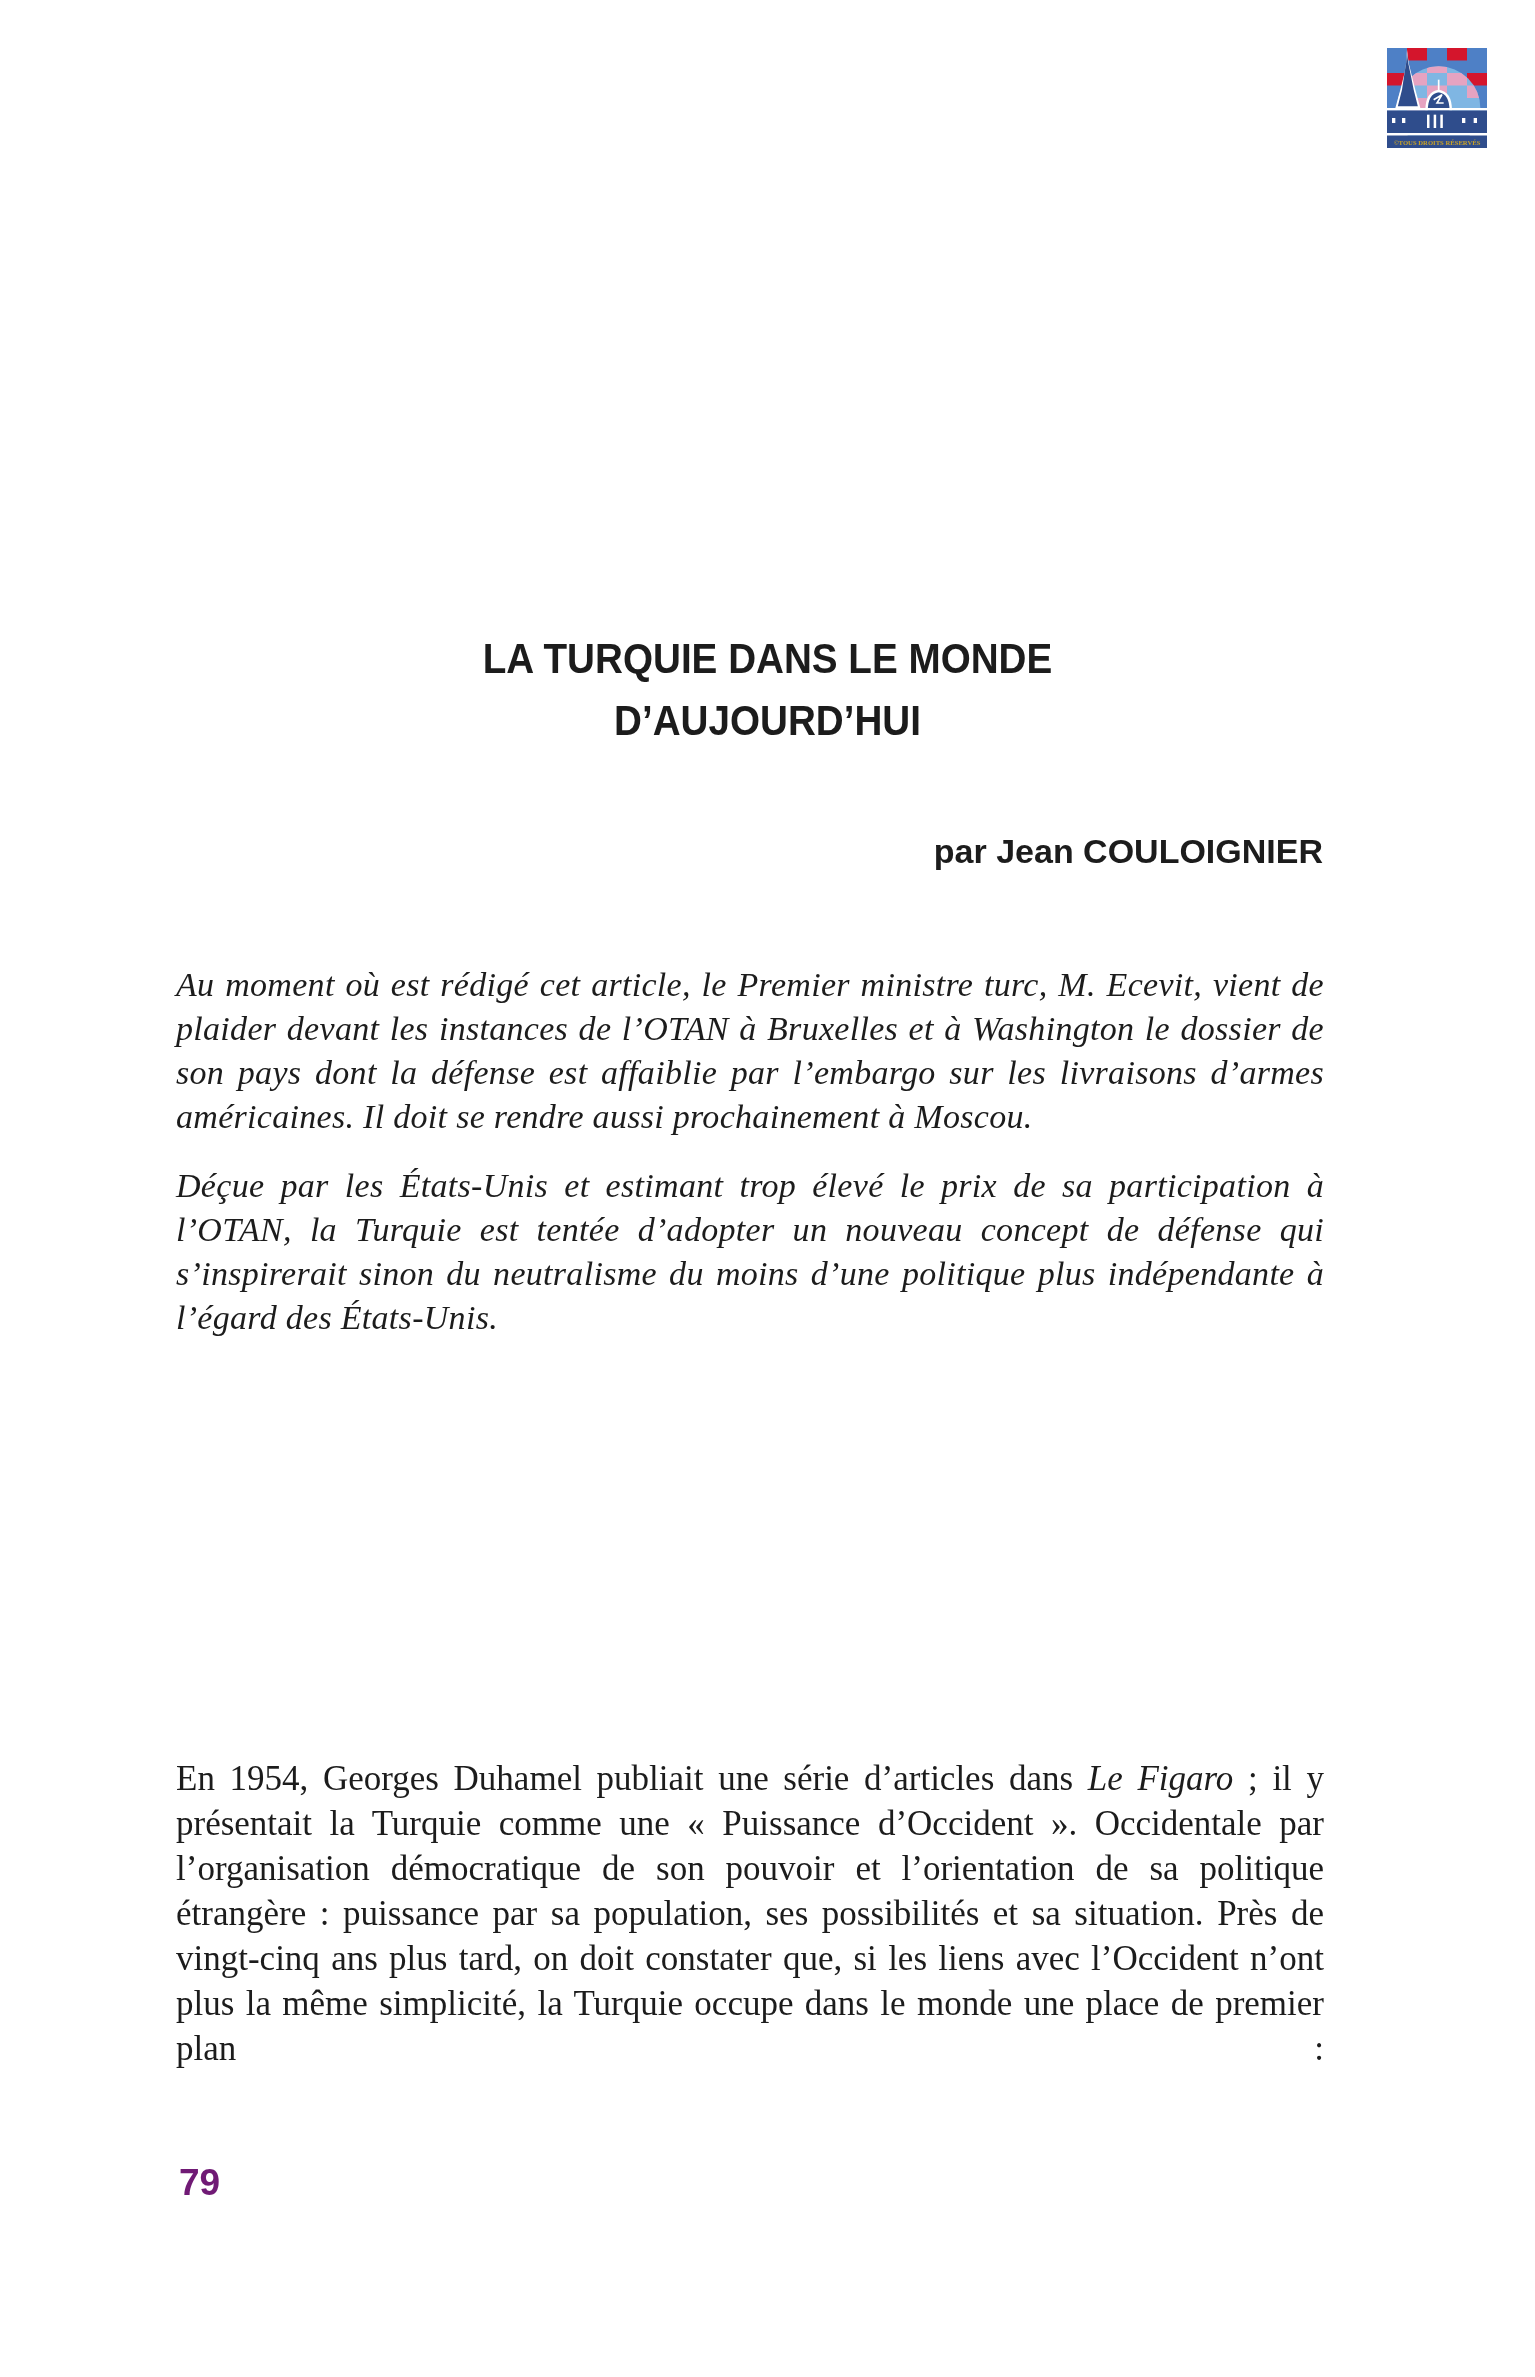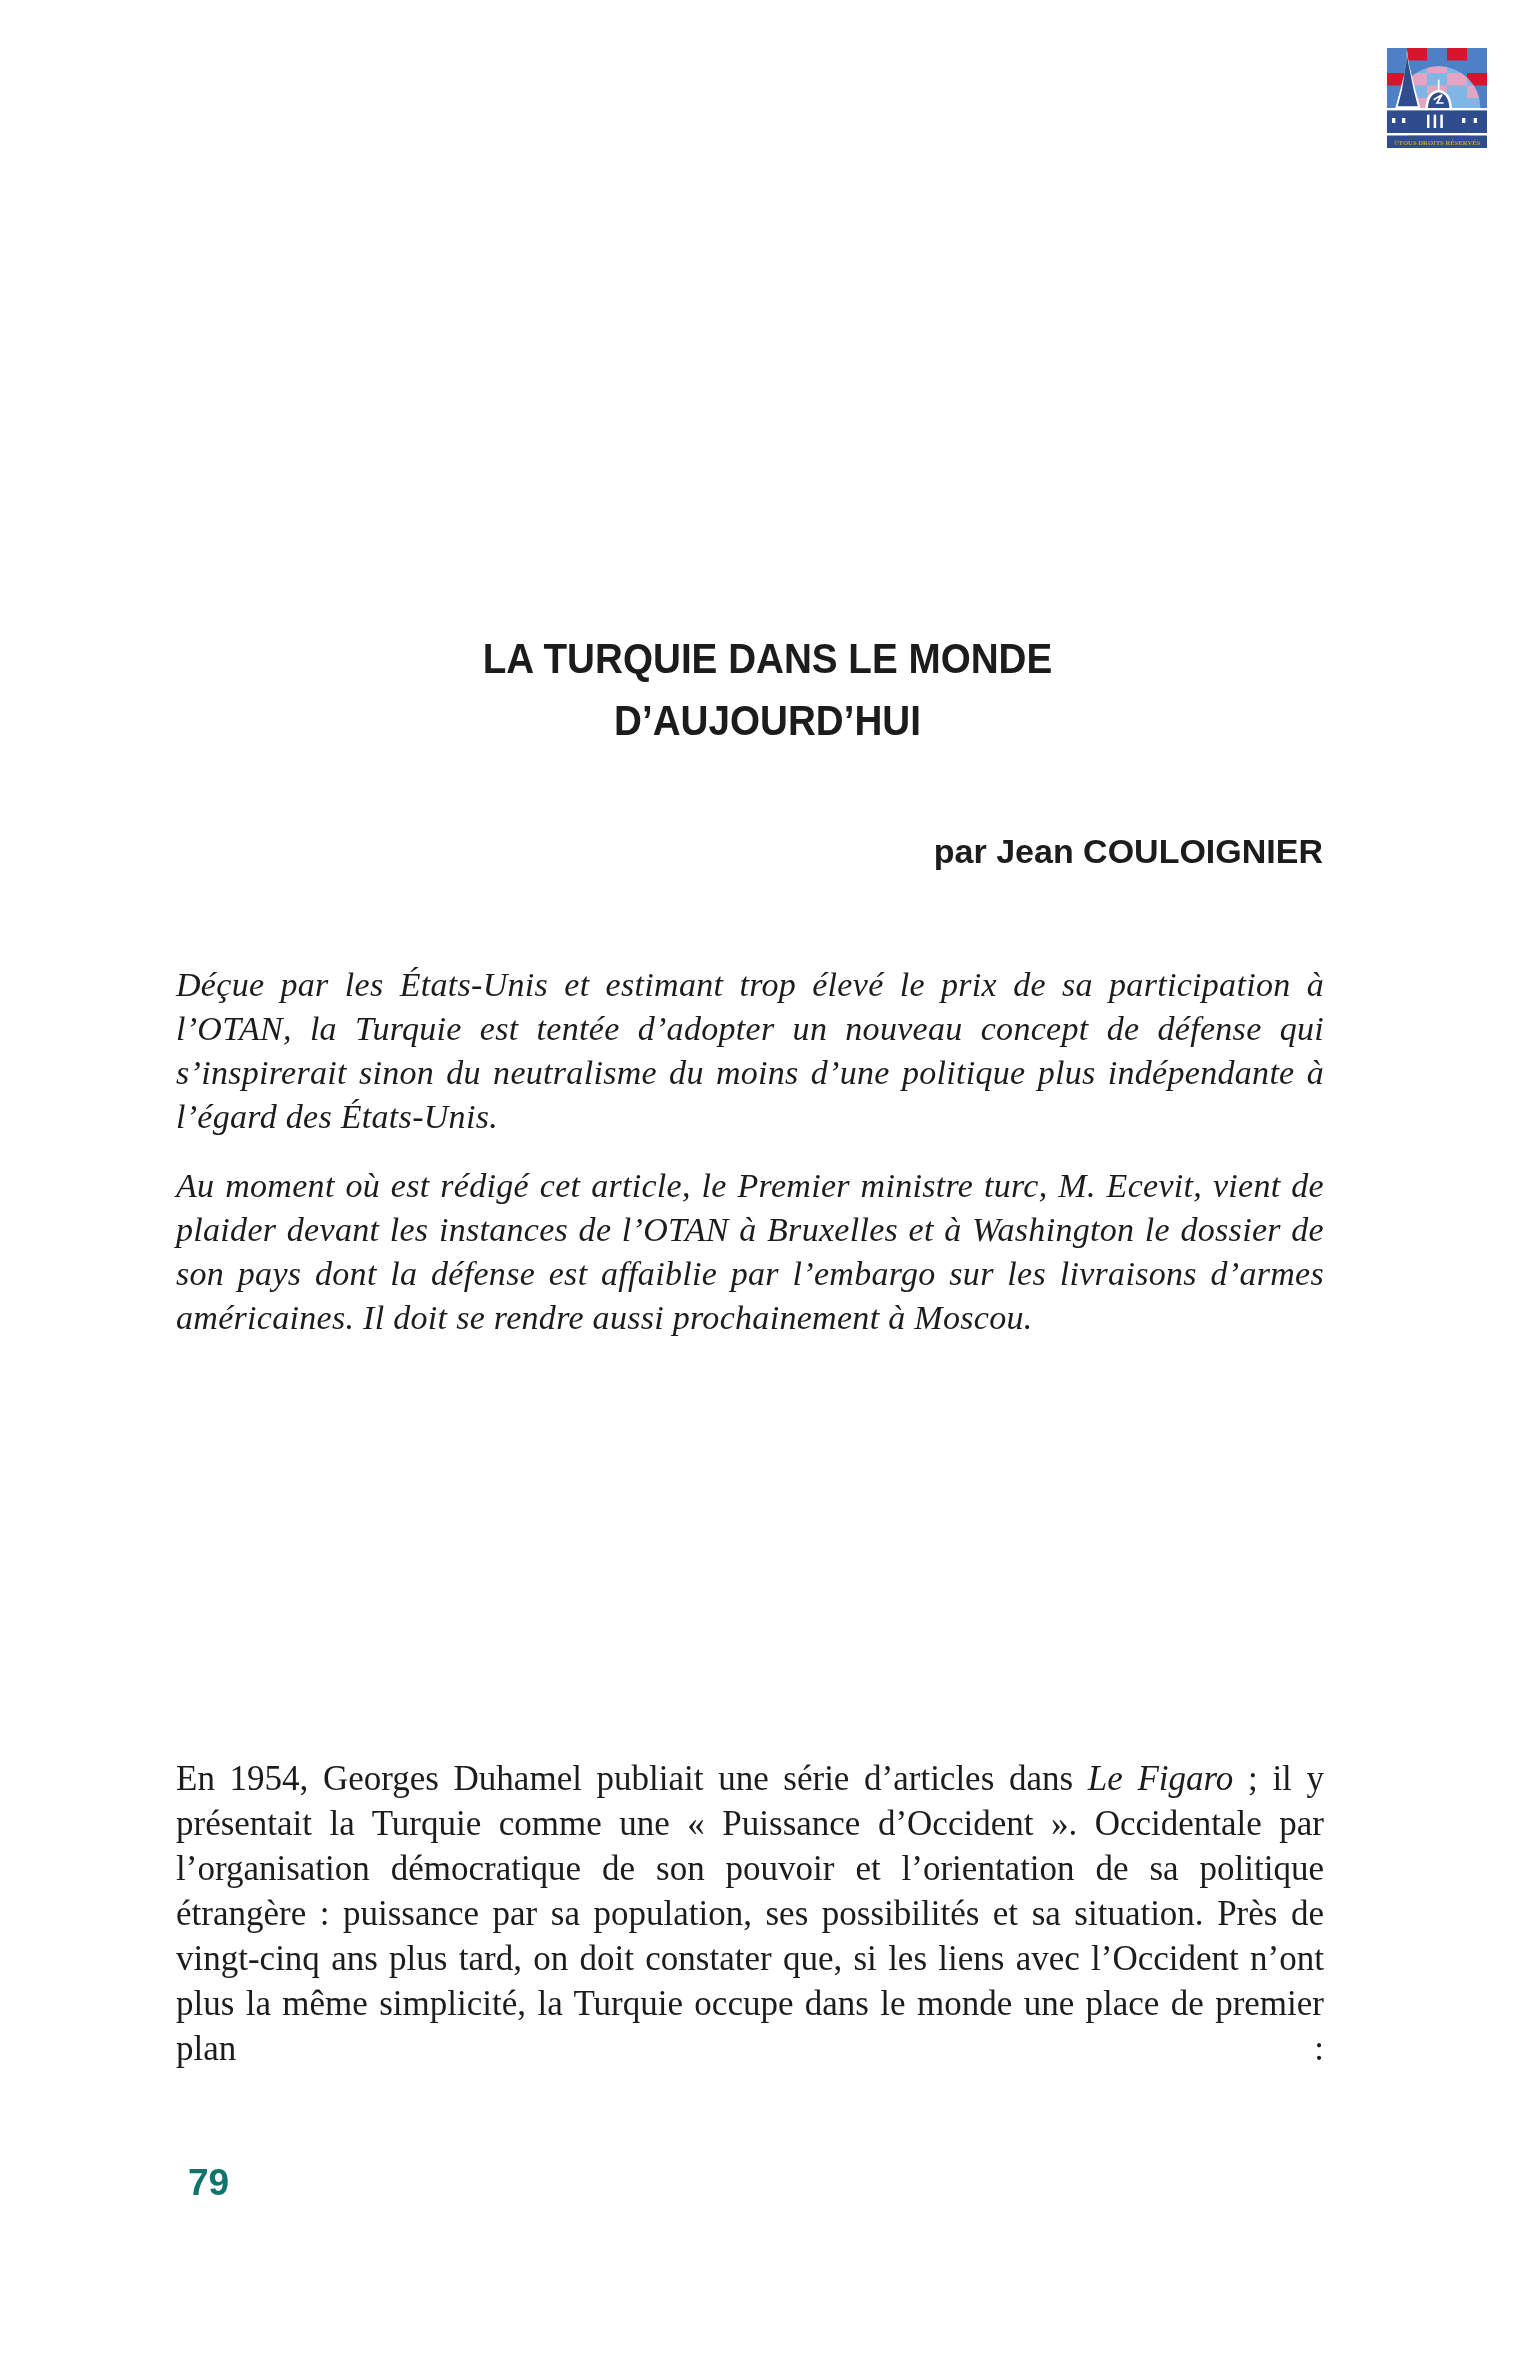--- a/index.html
+++ b/index.html
@@ -77,27 +77,27 @@
       font-size: 35px;
       line-height: 45px;
       text-align: justify;
       color: #1c1c1c;
     }
     .body-text p { margin: 0; text-align-last: justify; }
     .body-text em { font-style: italic; }
 
     .page-number {
       position: absolute;
-      left: 188px;
+      left: 179px;
       top: 2162px;
       font-family: "Liberation Sans", sans-serif;
       font-weight: bold;
       font-size: 37px;
       line-height: 42px;
-      color: #0f766e;
+      color: #701a75;
     }
   </style>
 </head>
 <body>
 
 <div class="logo">
   <svg viewBox="0 0 120 120" xmlns="http://www.w3.org/2000/svg">
 
     <rect x="0" y="0" width="120" height="75" fill="#4e80c6"></rect>
     <rect x="24" y="0" width="24" height="15" fill="#d4152c"></rect>
@@ -146,22 +146,22 @@
 </div>
 
 <div class="title">
   <div>LA TURQUIE DANS LE MONDE</div>
   <div>D’AUJOURD’HUI</div>
 </div>
 
 <div class="byline">par Jean COULOIGNIER</div>
 
 <div class="abstract">
+  <p>Au moment où est rédigé cet article, le Premier ministre turc, M. Ecevit, vient de plaider devant les instances de l’OTAN à Bruxelles et à Washington le dossier de son pays dont la défense est affaiblie par l’embargo sur les livraisons d’armes américaines. Il doit se rendre aussi prochainement à Moscou.</p>
   <p>Déçue par les États-Unis et estimant trop élevé le prix de sa participation à l’OTAN, la Turquie est tentée d’adopter un nouveau concept de défense qui s’inspirerait sinon du neutralisme du moins d’une politique plus indépendante à l’égard des États-Unis.</p>
-  <p>Au moment où est rédigé cet article, le Premier ministre turc, M. Ecevit, vient de plaider devant les instances de l’OTAN à Bruxelles et à Washington le dossier de son pays dont la défense est affaiblie par l’embargo sur les livraisons d’armes américaines. Il doit se rendre aussi prochainement à Moscou.</p>
 </div>
 
 <div class="body-text">
   <p><span>En 1954, Georges Duhamel publiait une série d’articles dans</span> <em>Le Figaro</em><span> ; il y présentait la Turquie comme une « Puissance d’Occident ». Occidentale par l’organisation démocratique de son pouvoir et l’orientation de sa politique étrangère : puissance par sa population, ses possibilités et sa situation. Près de vingt-cinq ans plus tard, on doit constater que, si les liens avec l’Occident n’ont plus la même simplicité, la Turquie occupe dans le monde une place de premier plan :</span></p>
 </div>
 
 <div class="page-number">79</div>
 
 
 </body></html>

